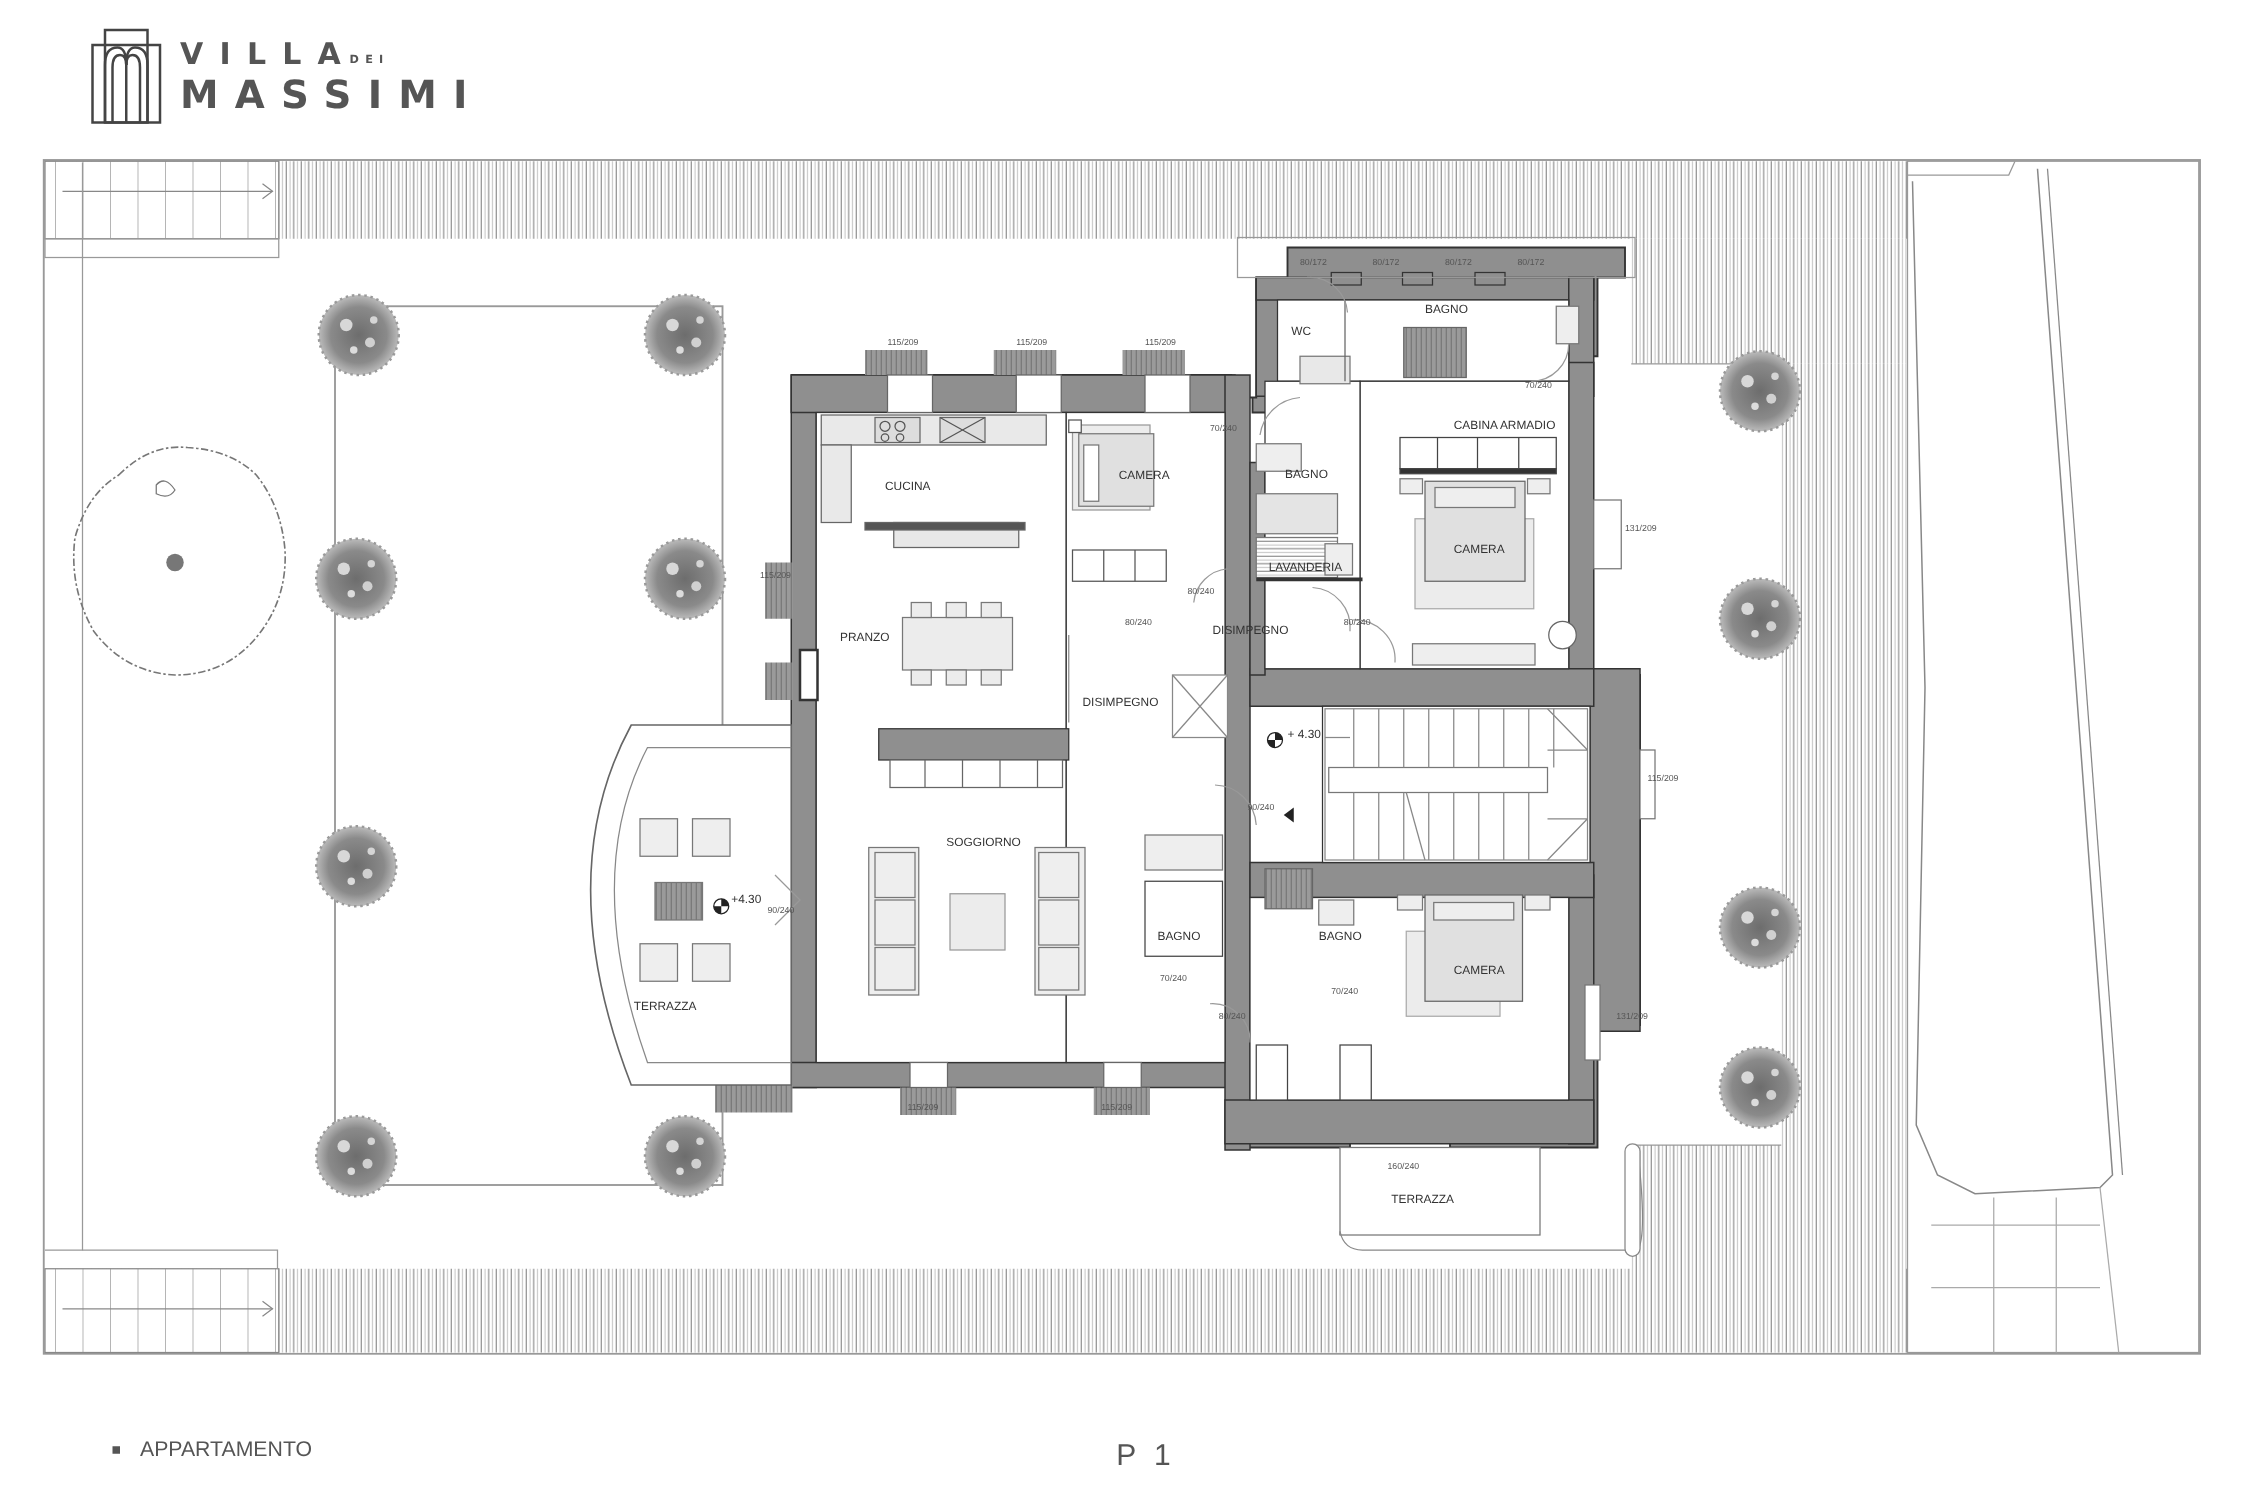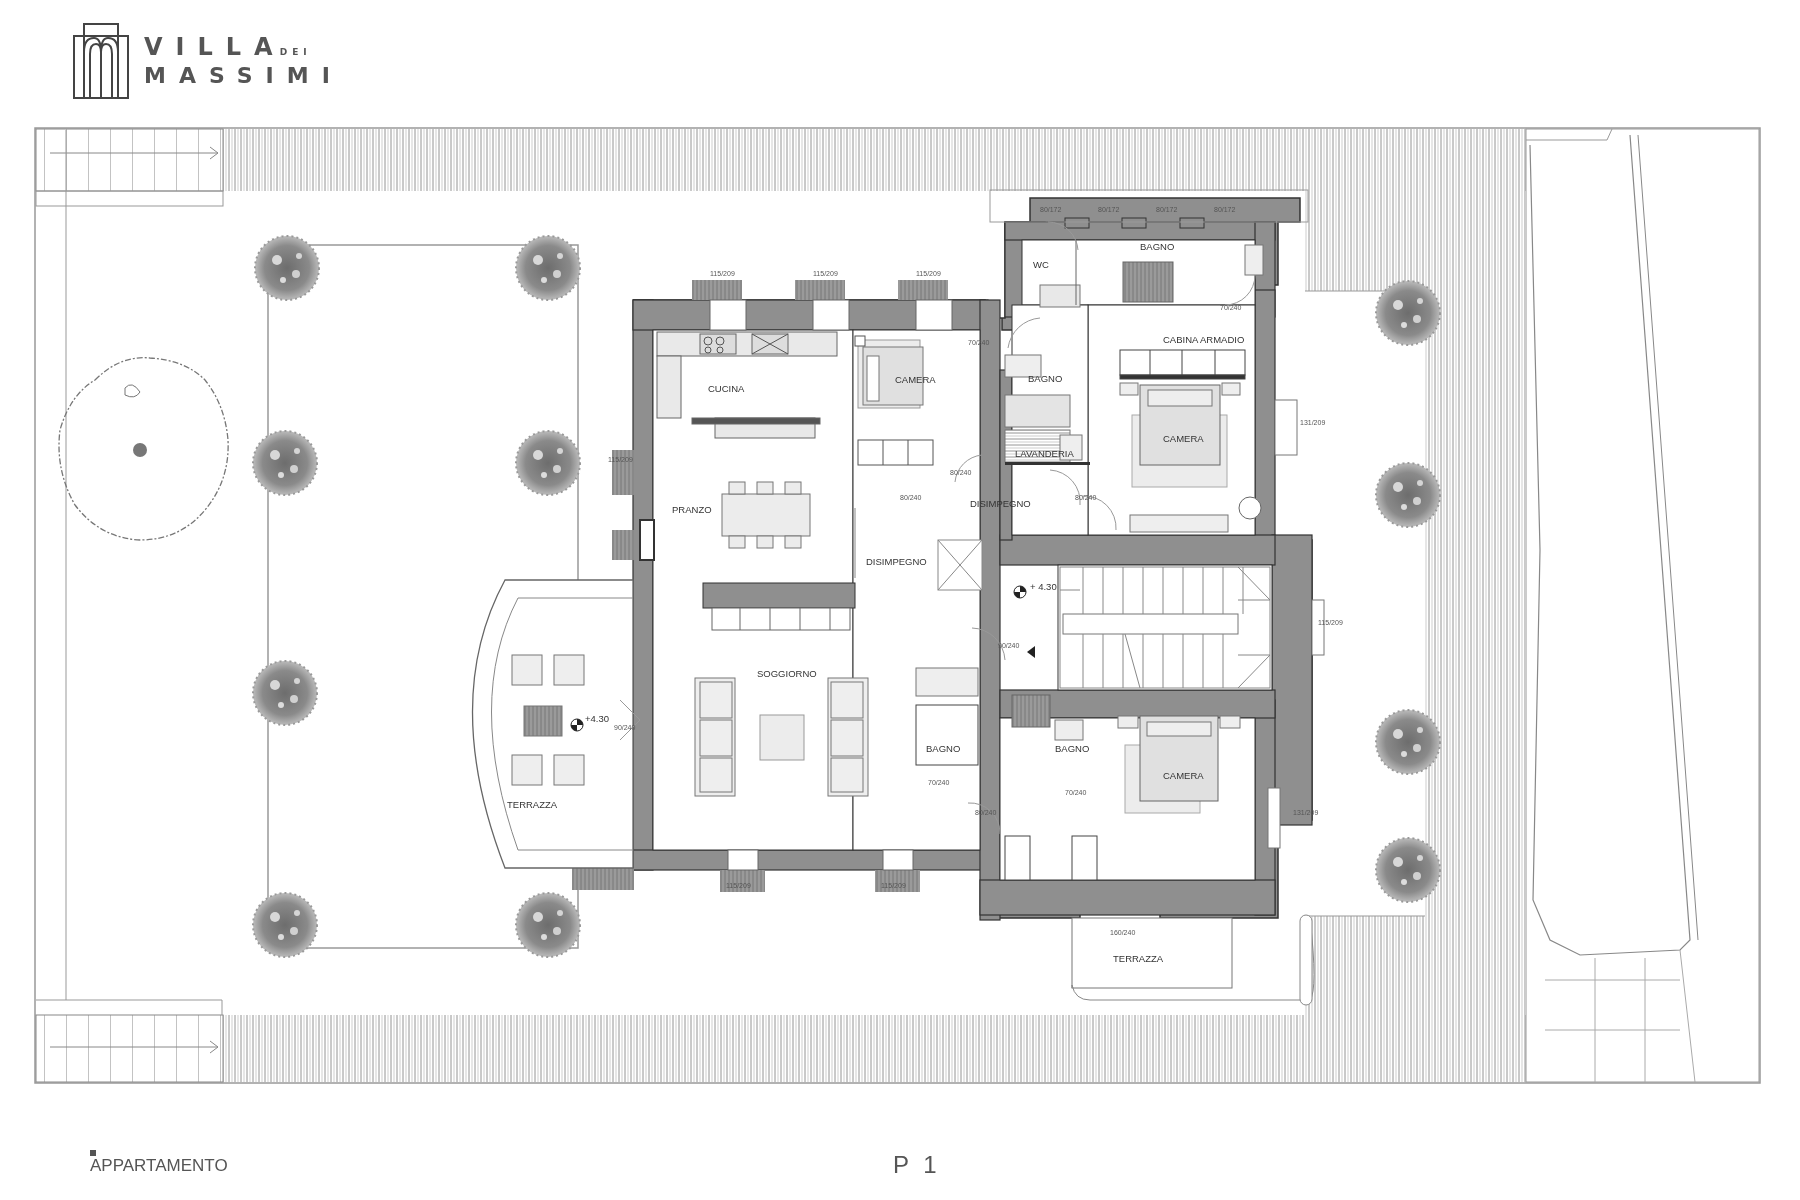--- a/index.html
+++ b/index.html
@@ -2,23 +2,23 @@
 <html><head>
 <meta charset="utf-8">
 <style>
   html, body { margin:0; padding:0; background:#ffffff; }
   body { width:1800px; height:1200px; position:relative; overflow:hidden; font-family:"Liberation Sans", sans-serif; color:#444; }
   .logo { position:absolute; left:72px; top:22px; display:flex; align-items:center; }
   .logo-mark { width:58px; height:78px; }
   .logo-text { margin-left:14px; color:#555; font-family:"DejaVu Sans", sans-serif; font-weight:700; line-height:1; }
   .logo-line1 { font-size:24px; letter-spacing:13px; display:flex; align-items:flex-end; }
   .logo-dei { font-size:9px; letter-spacing:5px; margin-left:-6px; margin-bottom:2px; }
-  .logo-line2 { font-size:22px; letter-spacing:13px; margin-top:6px; }
+  .logo-line2 { font-size:31px; letter-spacing:13px; margin-top:6px; }
   .plan { position:absolute; left:0; top:0; width:1800px; height:1200px; }
-  .legend { position:absolute; left:90px; top:1150px; display:flex; font-size:17px; color:#555;flex-direction:column; }
+  .legend { position:absolute; left:90px; top:1150px; display:flex; align-items:center; font-size:17px; color:#555; }
   .legend-bullet { width:6px; height:6px; background:#555; margin-right:16px; }
   .page-label { position:absolute; left:893px; top:1151px; font-size:24px; color:#555; letter-spacing:4px; }
   svg text { font-family:"Liberation Sans", sans-serif; }
   .room-label { font-size:9.5px; fill:#333; }
   .dim { font-size:7px; fill:#555; }
 </style>
 </head>
 <body>
 
 <div class="logo">

